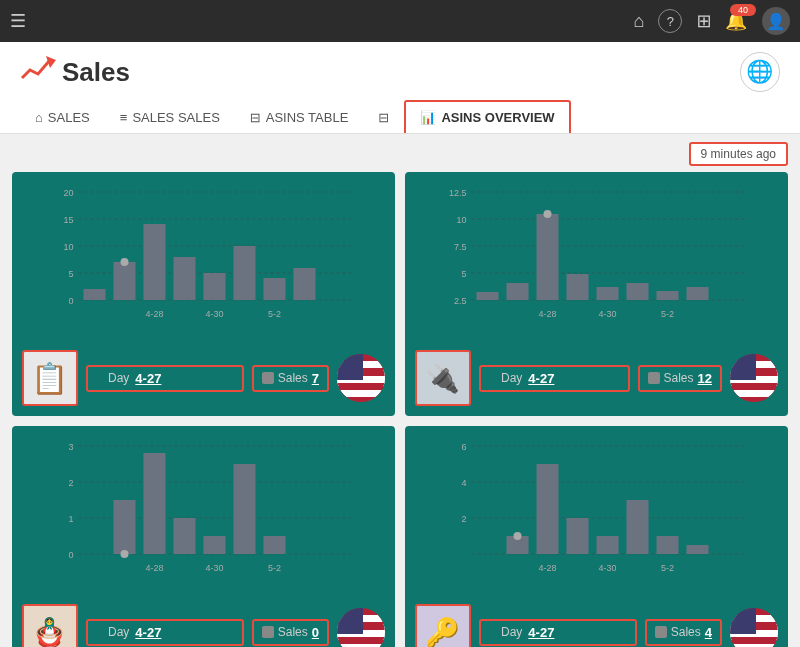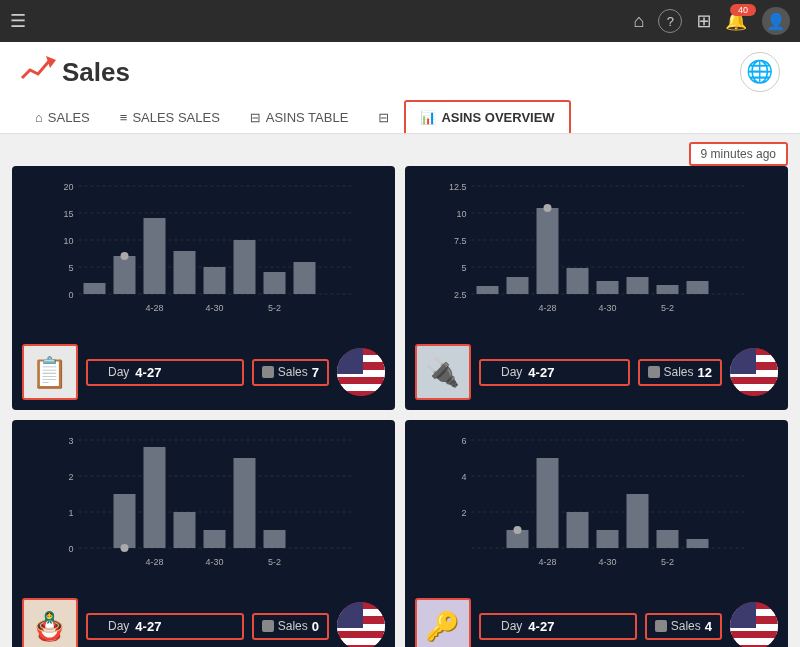--- a/index.html
+++ b/index.html
@@ -82,38 +82,39 @@
     
     .main {
       background: #f0f0f0;
       padding: 8px 12px;
       height: calc(647px - 42px - 70px);
       overflow-y: auto;
     }
     .timestamp-row {
       display: flex;
       justify-content: flex-end;
+      margin-bottom: 6px;
     }
     .timestamp-badge {
       background: white;
       border: 2px solid #e74c3c;
       padding: 3px 10px;
       font-size: 12px;
       color: #555;
       border-radius: 3px;
     }
 
     
     .cards-grid {
       display: grid;
       grid-template-columns: 1fr 1fr;
       gap: 10px;
     }
     .card {
-      background: #0f172a;
+      background: #0f766e;
       border-radius: 4px;
       padding: 10px;
       color: white;
       position: relative;
     }
 
     
     .chart-area {
       width: 100%;
       height: 160px;
@@ -143,21 +144,21 @@
     .footer-info {
       display: flex;
       align-items: center;
       gap: 6px;
       flex: 1;
       border: 2px solid #e74c3c;
       border-radius: 3px;
       padding: 4px 20px;
     }
     .footer-label { font-size: 12px; color: #ccc; }
-    .footer-value { font-size: 13px; color: white; font-weight: bold; }
+    .footer-value { font-size: 13px; color: white; font-weight: bold; text-decoration: underline; }
     .footer-sales {
       display: flex;
       align-items: center;
       gap: 4px;
       border: 2px solid #e74c3c;
       border-radius: 3px;
       padding: 4px 8px;
     }
     .sales-checkbox {
       width: 12px; height: 12px;

